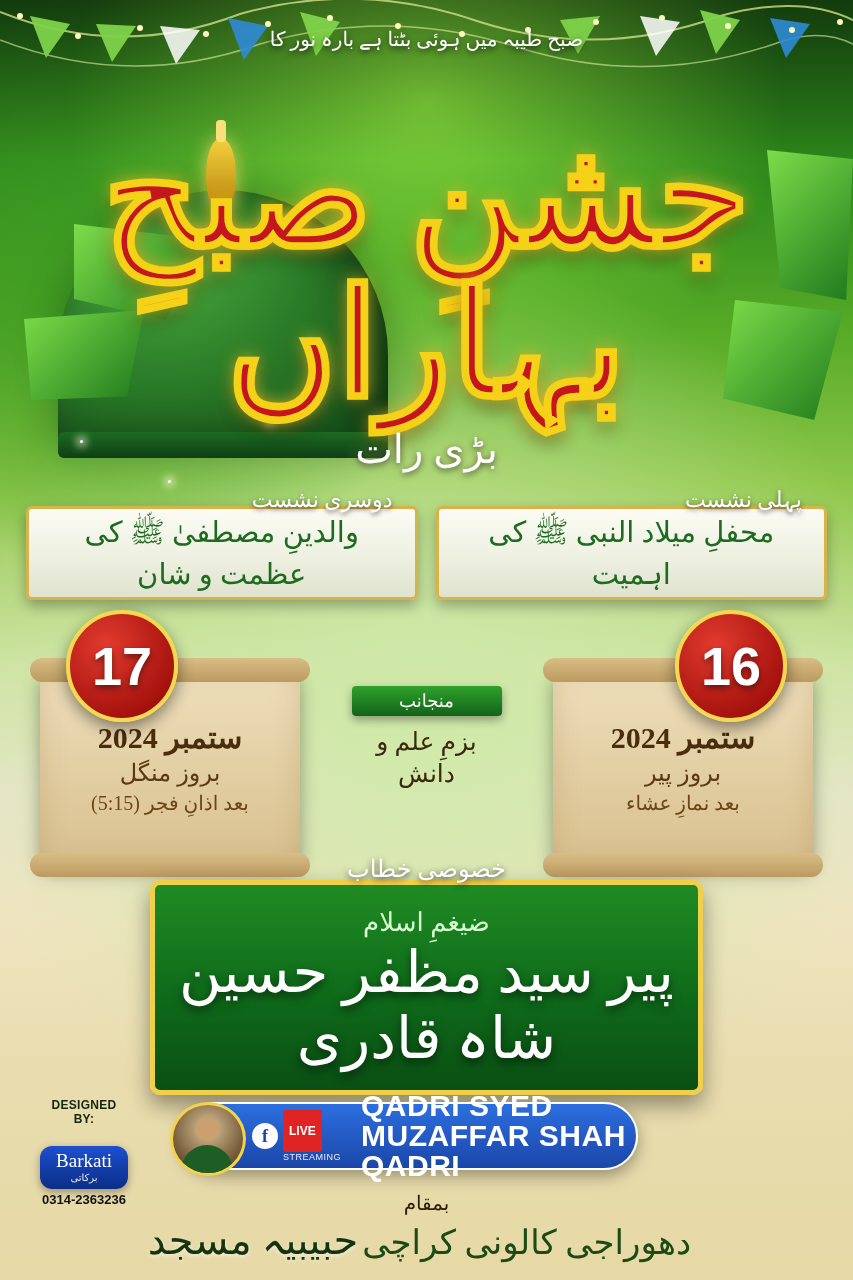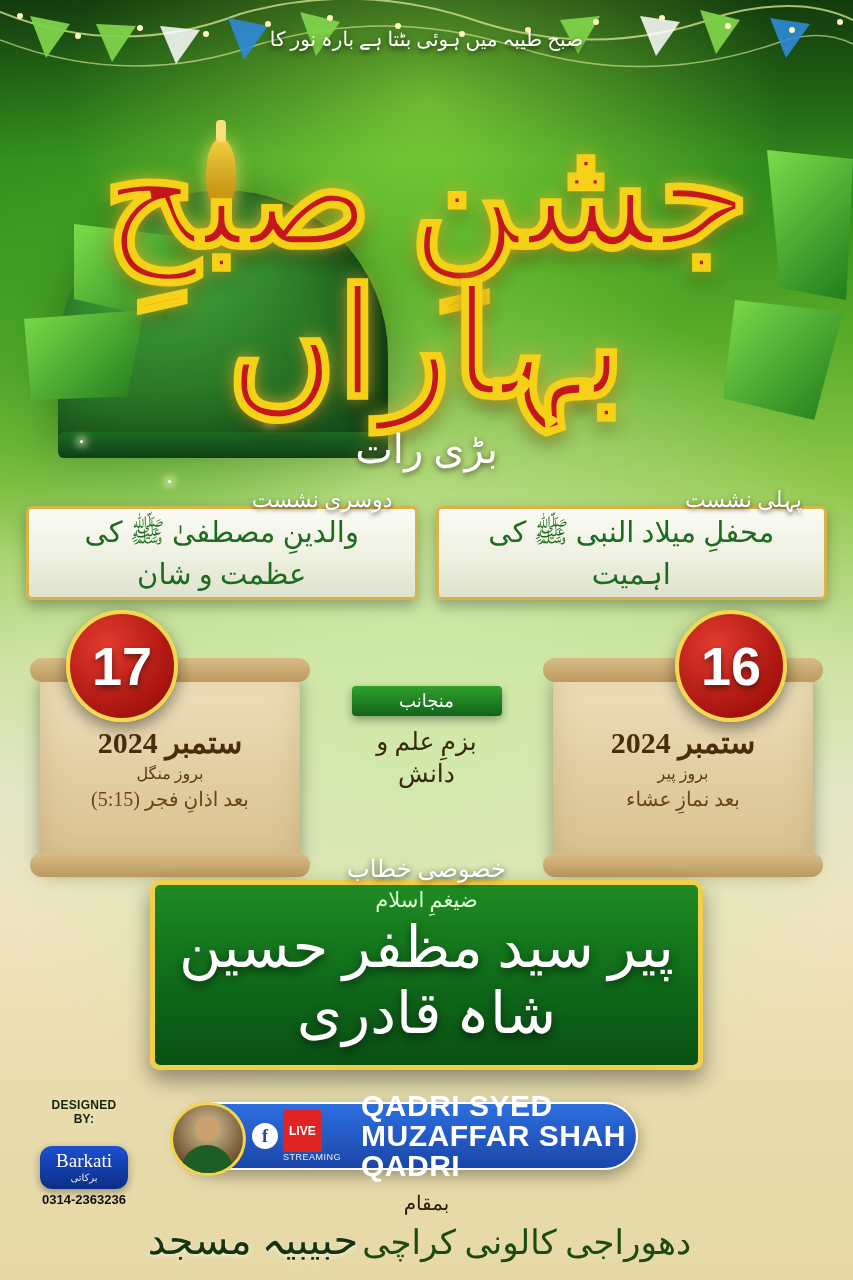--- a/index.html
+++ b/index.html
@@ -209,21 +209,21 @@
     text-align:center;
   }
   .scroll-date {
     font-family: "Liberation Serif", serif;
     font-size: 30px;
     color: #4a2d0c;
     font-weight: bold;
   }
   .scroll-day {
     font-family: "Liberation Serif", serif;
-    font-size: 16px;
+    font-size: 24px;
     color: #5b3a12;
   }
   .scroll-time {
     font-family: "Liberation Serif", serif;
     font-size: 20px;
     color: #6d4416;
   }
   .daybadge {
     position: absolute;
     top: -20px;
@@ -269,27 +269,27 @@
 
   
   .speaker {
     position: absolute;
     top: 880px;
     left: 150px; right: 150px;
     background: linear-gradient(180deg,#1f8b23 0%, #0f6a1a 55%, #0a4f14 100%);
     border: 5px solid #f0cf4a;
     border-radius: 10px;
     box-shadow: 0 10px 22px rgba(0,0,0,0.4);
-    padding: 1px 14px 18px;
+    padding: 20px 14px 18px;
     text-align: center;
     direction: rtl;
   }
   .speaker-sub {
     font-family: "Liberation Serif", serif;
-    font-size: 21px;
+    font-size: 26px;
     color: #d9ffd0;
     margin-top: 2px;
   }
   .speaker-name {
     font-family: "Liberation Serif", serif;
     font-size: 58px;
     line-height: 66px;
     color: #ffffff;
     text-shadow: 0 4px 10px rgba(0,0,0,0.55);
     margin-top: 2px;

